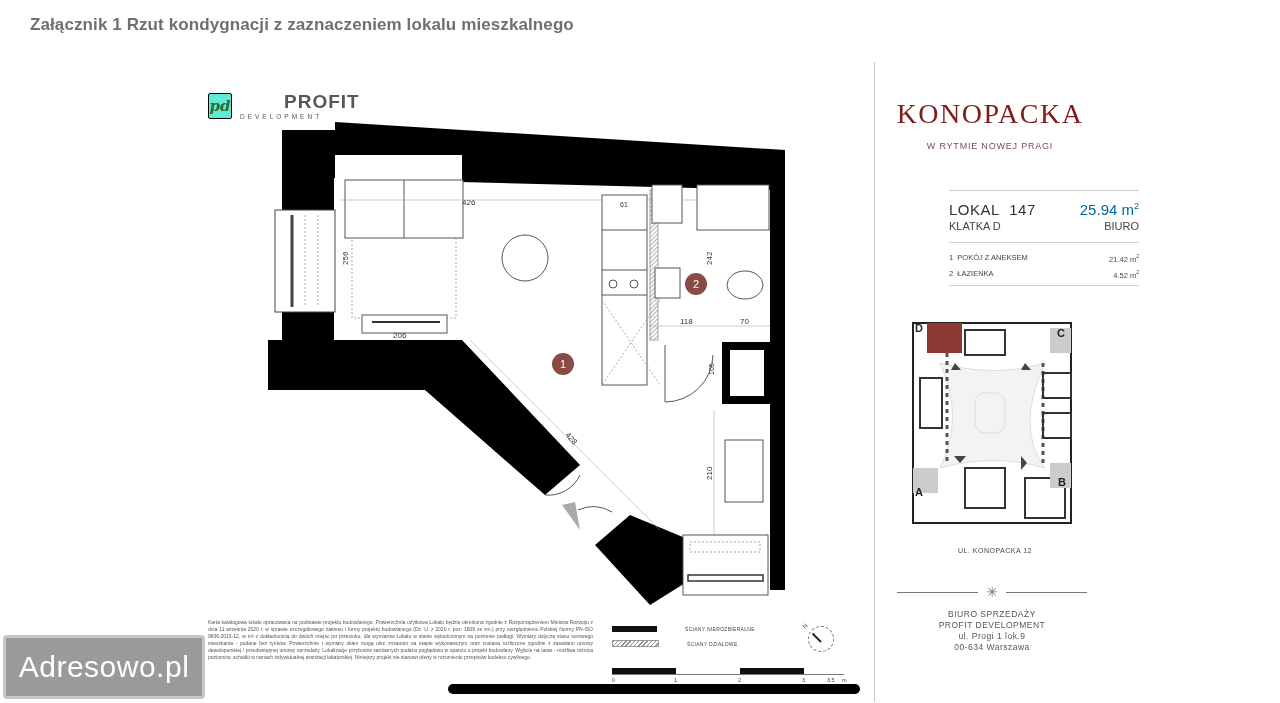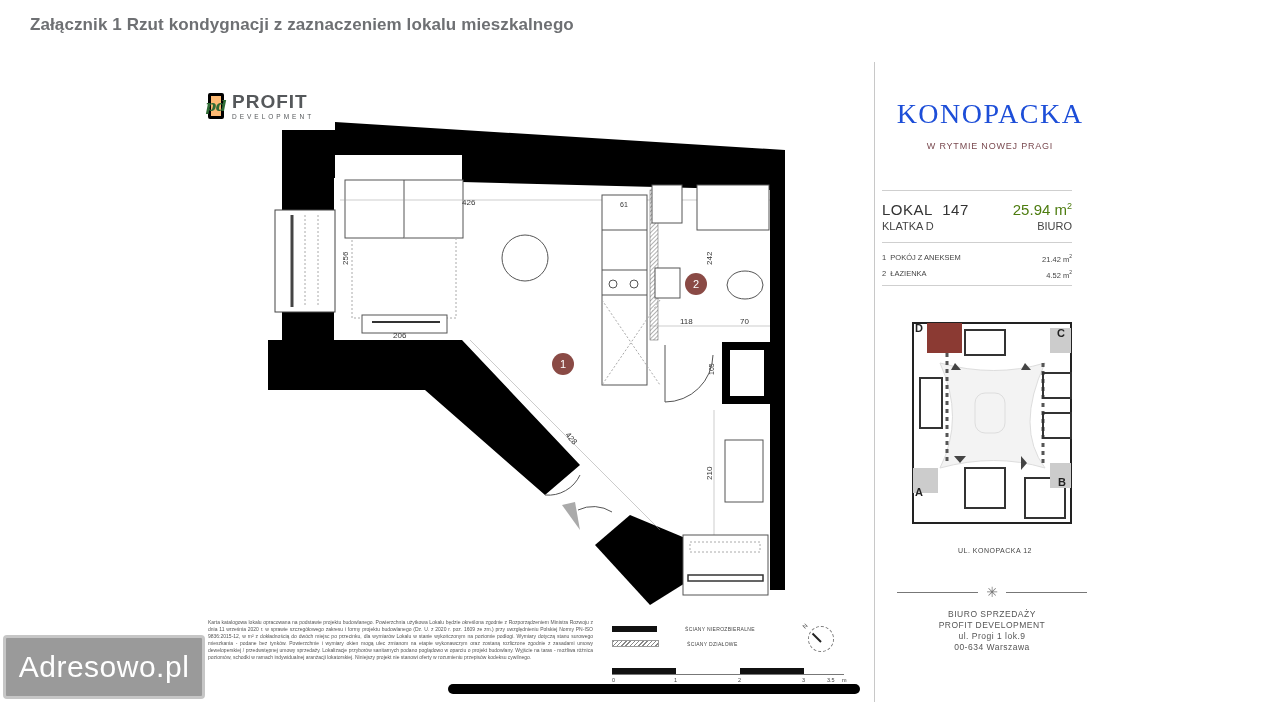--- a/index.html
+++ b/index.html
@@ -1,32 +1,32 @@
 <!DOCTYPE html>
 <html><head>
 <meta charset="utf-8">
 <style>
   html,body{margin:0;padding:0;}
   body{width:1280px;height:703px;background:#ffffff;position:relative;overflow:hidden;font-family:"Liberation Sans",sans-serif;color:#222;}
   .abs{position:absolute;}
   .page-title{left:30px;top:15px;font-size:17px;font-weight:bold;color:#6e7073;letter-spacing:0.1px;white-space:nowrap;}
   .profit-logo{left:208px;top:92px;display:flex;align-items:center;gap:8px;}
-  .pd-mark{width:16px;height:26px;border:3px solid #000000;background:#fdba74;color:#2f6b35;font-family:"DejaVu Serif",serif;font-style:italic;font-weight:bold;font-size:15px;display:flex;align-items:center;justify-content:center;box-sizing:border-box;border-radius:2px;}
+  .pd-mark{width:24px;height:26px;border:1px solid #000000;background:#5eead4;color:#2f6b35;font-family:"DejaVu Serif",serif;font-style:italic;font-weight:bold;font-size:15px;display:flex;align-items:center;justify-content:center;box-sizing:border-box;border-radius:2px;}
   .profit-text{display:flex;flex-direction:column;line-height:1;}
-  .profit-name{font-size:19px;font-weight:bold;color:#55585b;letter-spacing:1px;}
+  .profit-name{font-size:19px;font-weight:bold;color:#55585b;letter-spacing:1px;margin-left:44px;}
   .profit-sub{font-size:6.5px;color:#55585b;letter-spacing:3px;margin-top:3px;}
   .divider{left:874px;top:62px;width:1px;height:640px;background:#c8c8c8;}
   .brand{left:880px;top:100px;width:220px;text-align:center;}
-  .brand-name{font-family:"Liberation Serif",serif;font-size:28px;color:#1d4ed8;letter-spacing:1.5px;line-height:1;}
+  .brand-name{font-family:"Liberation Serif",serif;font-size:28px;color:#7f1d1d;letter-spacing:1.5px;line-height:1;}
   .brand-tag{font-size:9px;color:#7a4a50;letter-spacing:0.8px;margin-top:13px;}
   .hr{background:#cfcfcf;height:1px;}
-  .lokal-block{left:882px;top:190px;width:190px;}
+  .lokal-block{left:949px;top:190px;width:190px;}
   .lokal-row{display:flex;justify-content:space-between;align-items:baseline;margin-top:10px;}
   .lokal-num{font-size:15px;color:#333;letter-spacing:0.5px;}
-  .lokal-area{font-size:15px;color:#4d7c0f;}
+  .lokal-area{font-size:15px;color:#0369a1;}
   .lokal-area sup{font-size:9px;}
   .sub-row{display:flex;justify-content:space-between;font-size:11px;color:#444;margin-top:2px;}
   .rooms{margin-top:22px;}
   .room-row{display:flex;justify-content:space-between;font-size:7.5px;color:#444;margin-bottom:5px;}
   .room-row sup{font-size:5px;}
   .footer-contact{left:897px;top:585px;width:190px;text-align:center;color:#555;}
   .ornament-row{display:flex;align-items:center;gap:8px;}
   .ornament-row .line{flex:1;height:1px;background:#777;}
   .ornament{font-size:14px;color:#777;line-height:1;}
   .contact-lines{font-size:8.5px;letter-spacing:0.5px;line-height:11px;margin-top:10px;}

